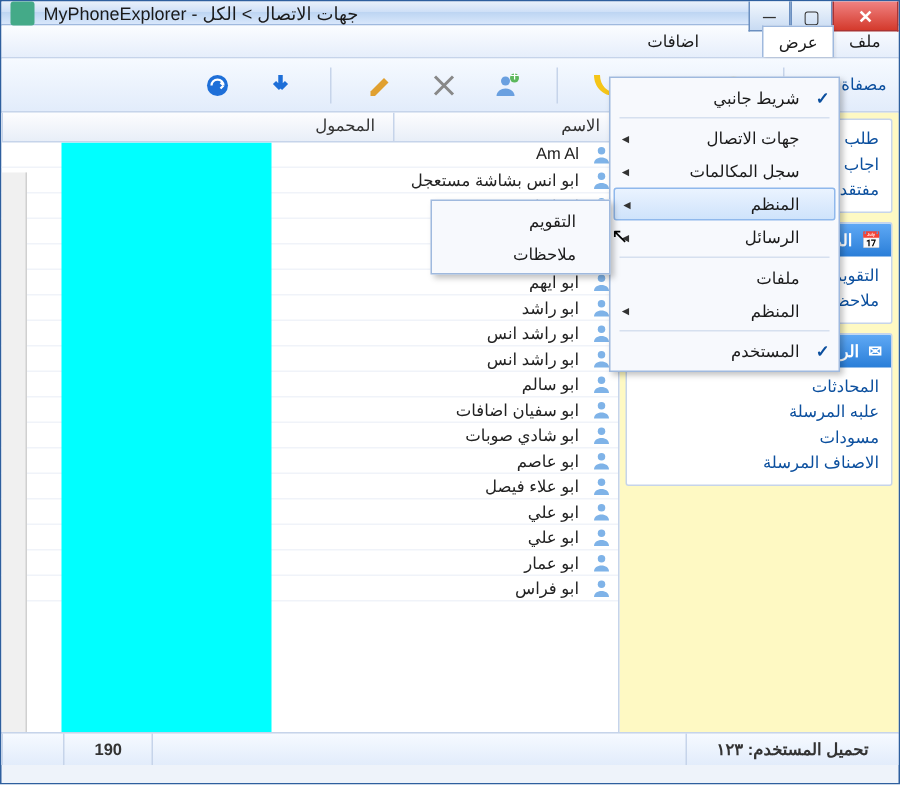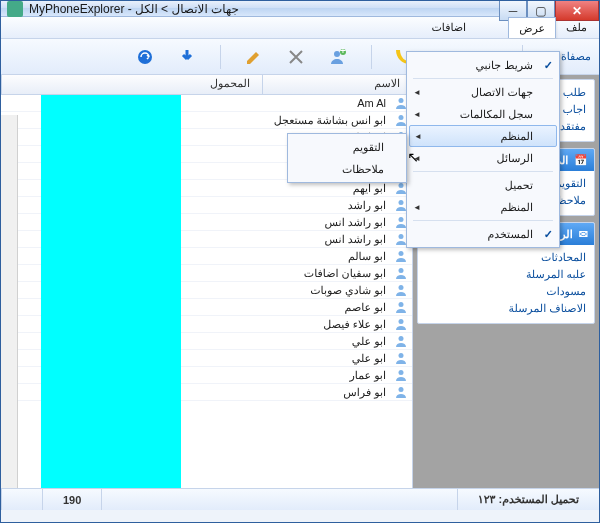--- a/index.html
+++ b/index.html
@@ -14,21 +14,21 @@
 .win-btn.close { width: 44px; background: linear-gradient(#f08282,#d43a2c); color: #fff; font-weight: bold; border-color: #a33; }
 .menubar { height: 22px; background: linear-gradient(#fbfdff,#e6eefb); display: flex; align-items: stretch; direction: rtl; border-bottom: 1px solid #c6d4ea; padding: 0 2px; }
 .menu-item { padding: 0 10px; display: flex; align-items: center; color: #1a1a1a; }
 .menu-item.open { background: #fff; border: 1px solid #9fb9de; border-bottom: none; box-shadow: 1px 1px 2px rgba(0,0,0,0.08); margin-left: 32px; }
 .toolbar { height: 36px; background: linear-gradient(#f6faff,#e2ecfb); border-bottom: 1px solid #c6d4ea; display: flex; align-items: center; direction: rtl; padding: 0 8px; gap: 16px; position: relative; z-index: 5; }
 .tb-filter { color: #0b4f9e; display: flex; align-items: center; gap: 4px; }
 .tb-sep { width: 1px; height: 24px; background: #c6d4ea; margin: 0 4px; }
 .tb-btn { width: 26px; height: 26px; display: flex; align-items: center; justify-content: center; border-radius: 3px; }
 .tb-btn svg { width: 20px; height: 20px; }
 .body { display: flex; direction: rtl; height: calc(100% - 28px - 22px - 36px - 22px); }
-.sidebar { width: 186px; background: #a3a3a3; padding: 4px; overflow: hidden; }
+.sidebar { width: 186px; background: #fef9c3; padding: 4px; overflow: hidden; }
 .panel { margin-bottom: 6px; border: 1px solid #c6d4ea; background: #fff; border-radius: 2px; overflow: hidden; }
 .panel-hd { height: 22px; background: linear-gradient(#5fa9f5,#2a7ed8); color: #fff; display: flex; align-items: center; padding: 0 6px; gap: 6px; font-weight: bold; }
 .panel-hd .chev { margin-inline-start: auto; width: 16px; height: 16px; border-radius: 8px; background: rgba(255,255,255,0.35); display: flex; align-items: center; justify-content: center; color: #fff; }
 .panel-body { padding: 4px 8px 6px; }
 .side-link { color: #0b4f9e; padding: 2px 0; cursor: pointer; }
 .main { flex: 1; background: #fff; border-right: 1px solid #c6d4ea; position: relative; overflow: hidden; }
 .grid-hd { height: 20px; background: linear-gradient(#fdfdfe,#e8eef8); border-bottom: 1px solid #c6d4ea; display: flex; }
 .gh-cell { border-left: 1px solid #c6d4ea; padding: 2px 12px; color: #333; }
 .gh-name { width: 150px; }
 .gh-mob { flex: 1; }
@@ -383,21 +383,21 @@
       <div class="dd-item hl">
         <span>المنظم</span>
         <span class="dd-arrow">◄</span>
       </div>
       <div class="dd-item">
         <span>الرسائل</span>
         <span class="dd-arrow">◄</span>
       </div>
       <div class="dd-sep"></div>
       <div class="dd-item">
-        <span>تحميل</span>
+        <span>ملفات</span>
       </div>
       <div class="dd-item">
         <span>المنظم</span>
         <span class="dd-arrow">◄</span>
       </div>
       <div class="dd-sep"></div>
       <div class="dd-item">
         <span class="dd-check">✓</span>
         <span>المستخدم</span>
       </div>

